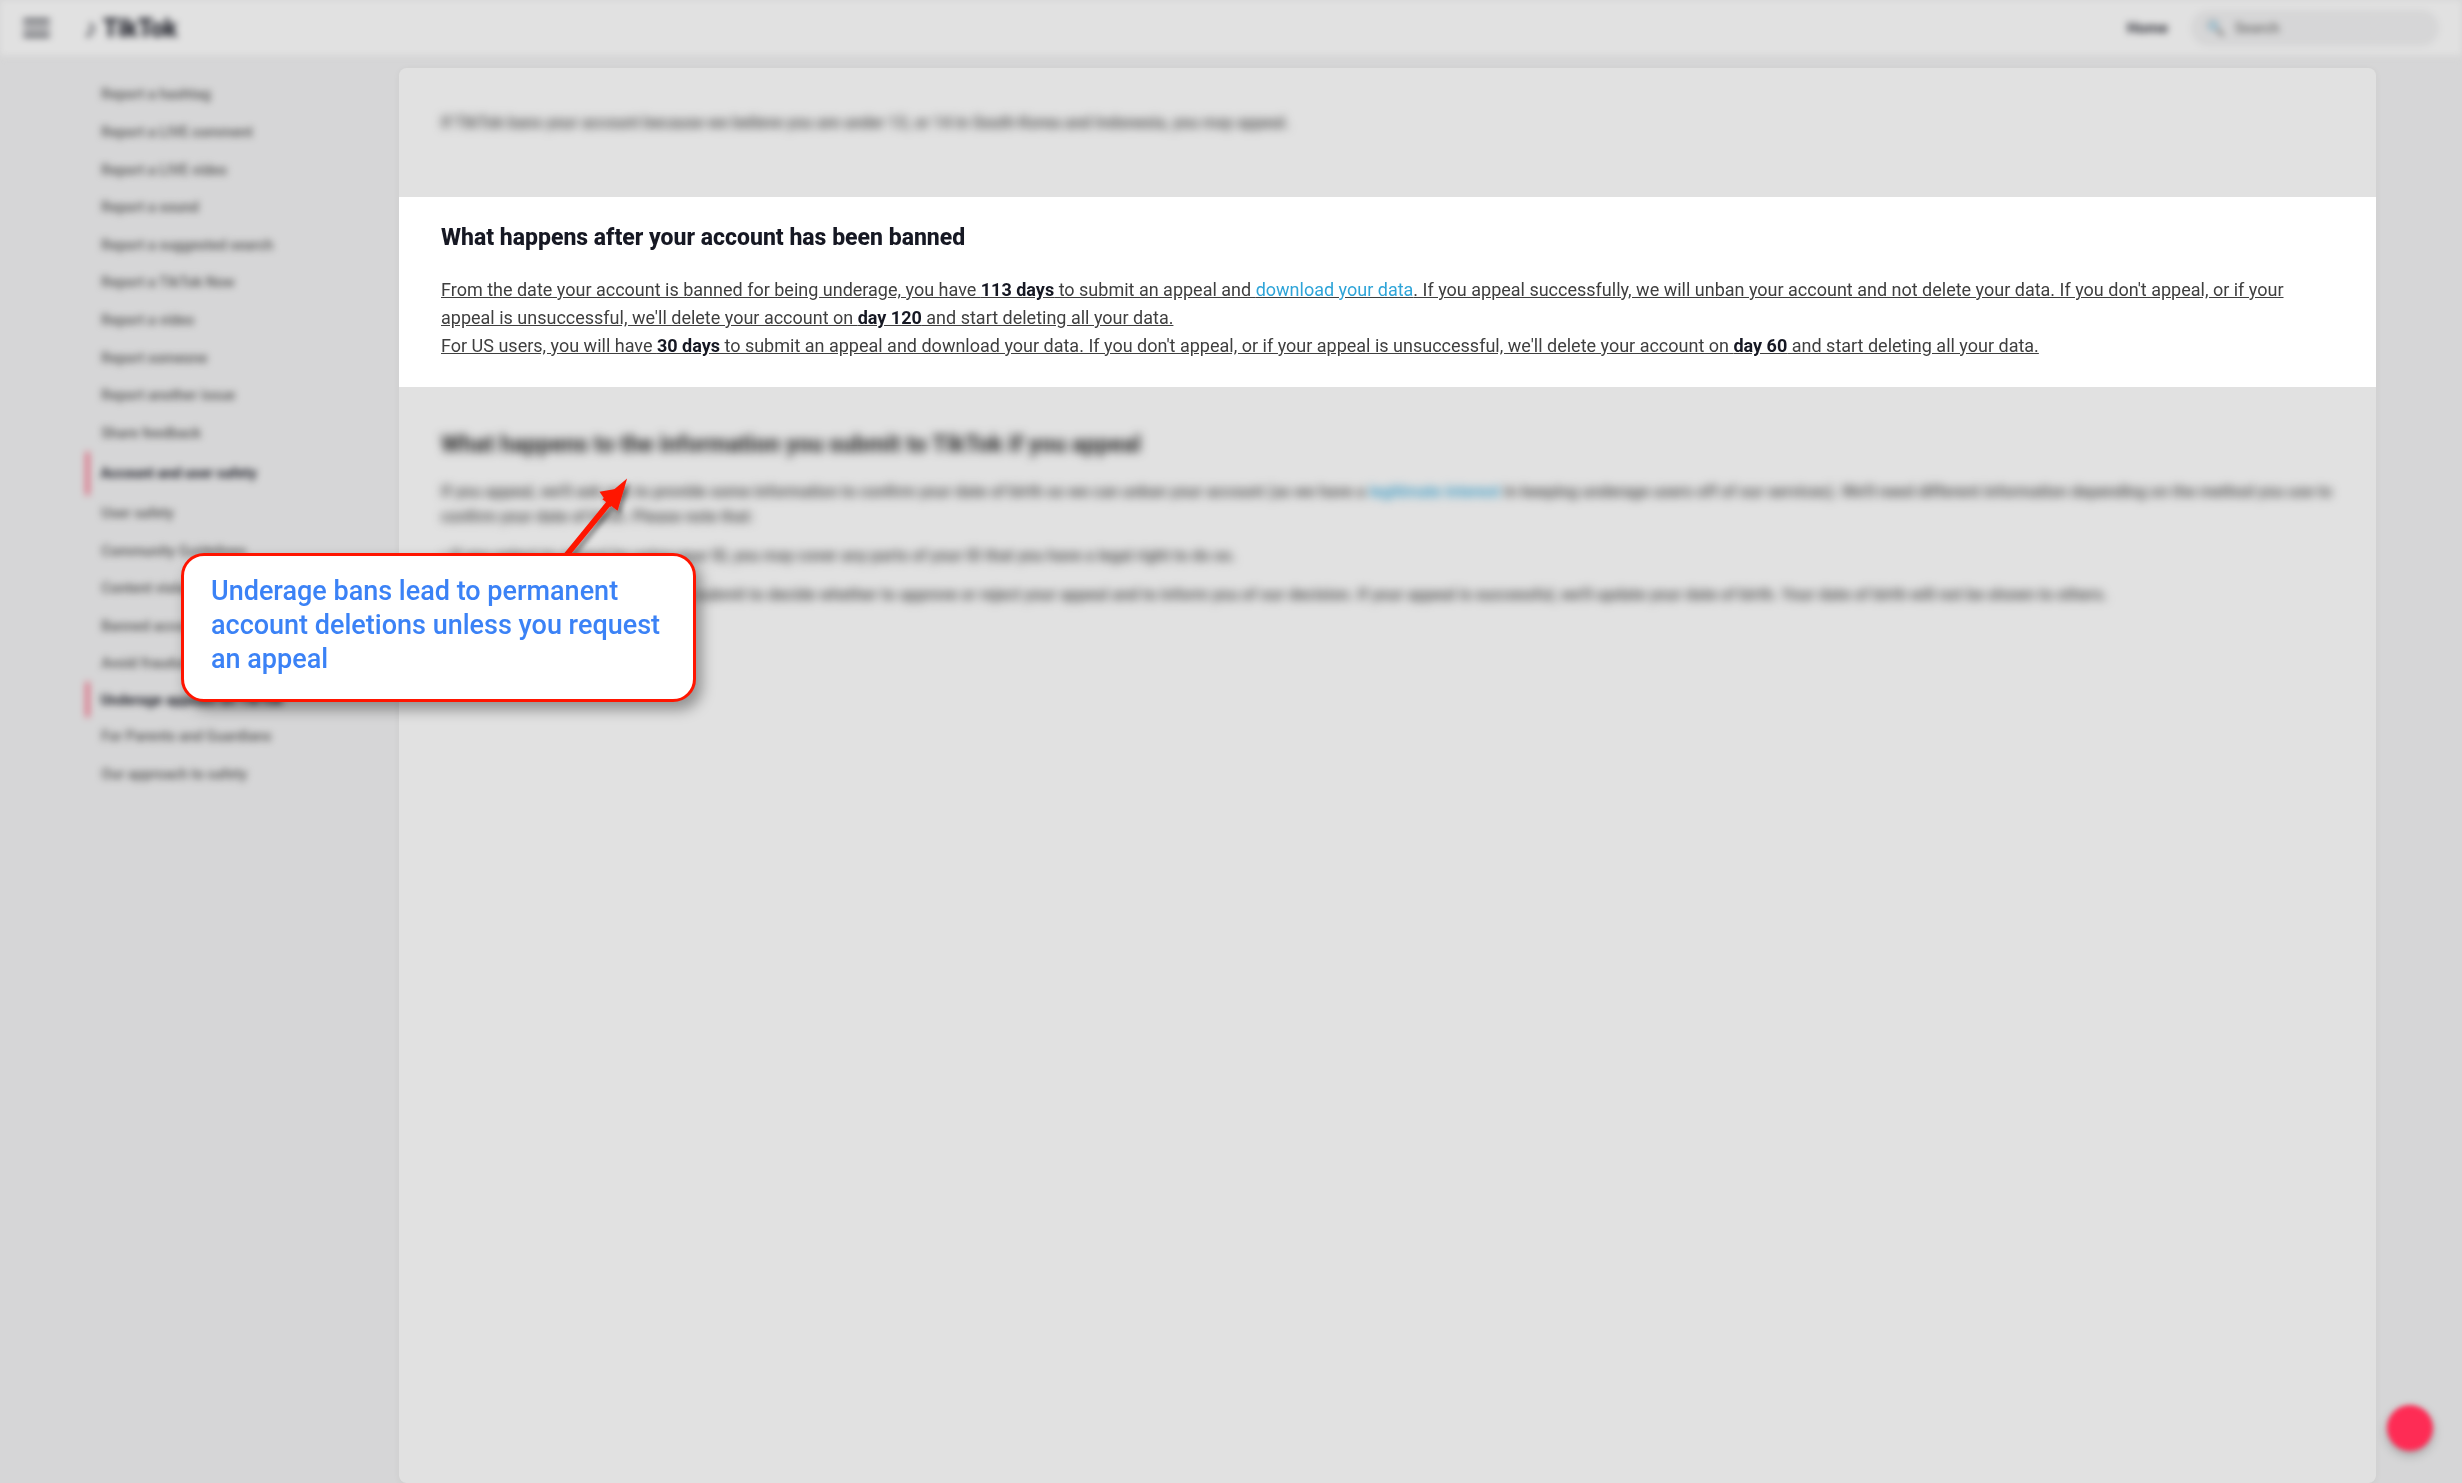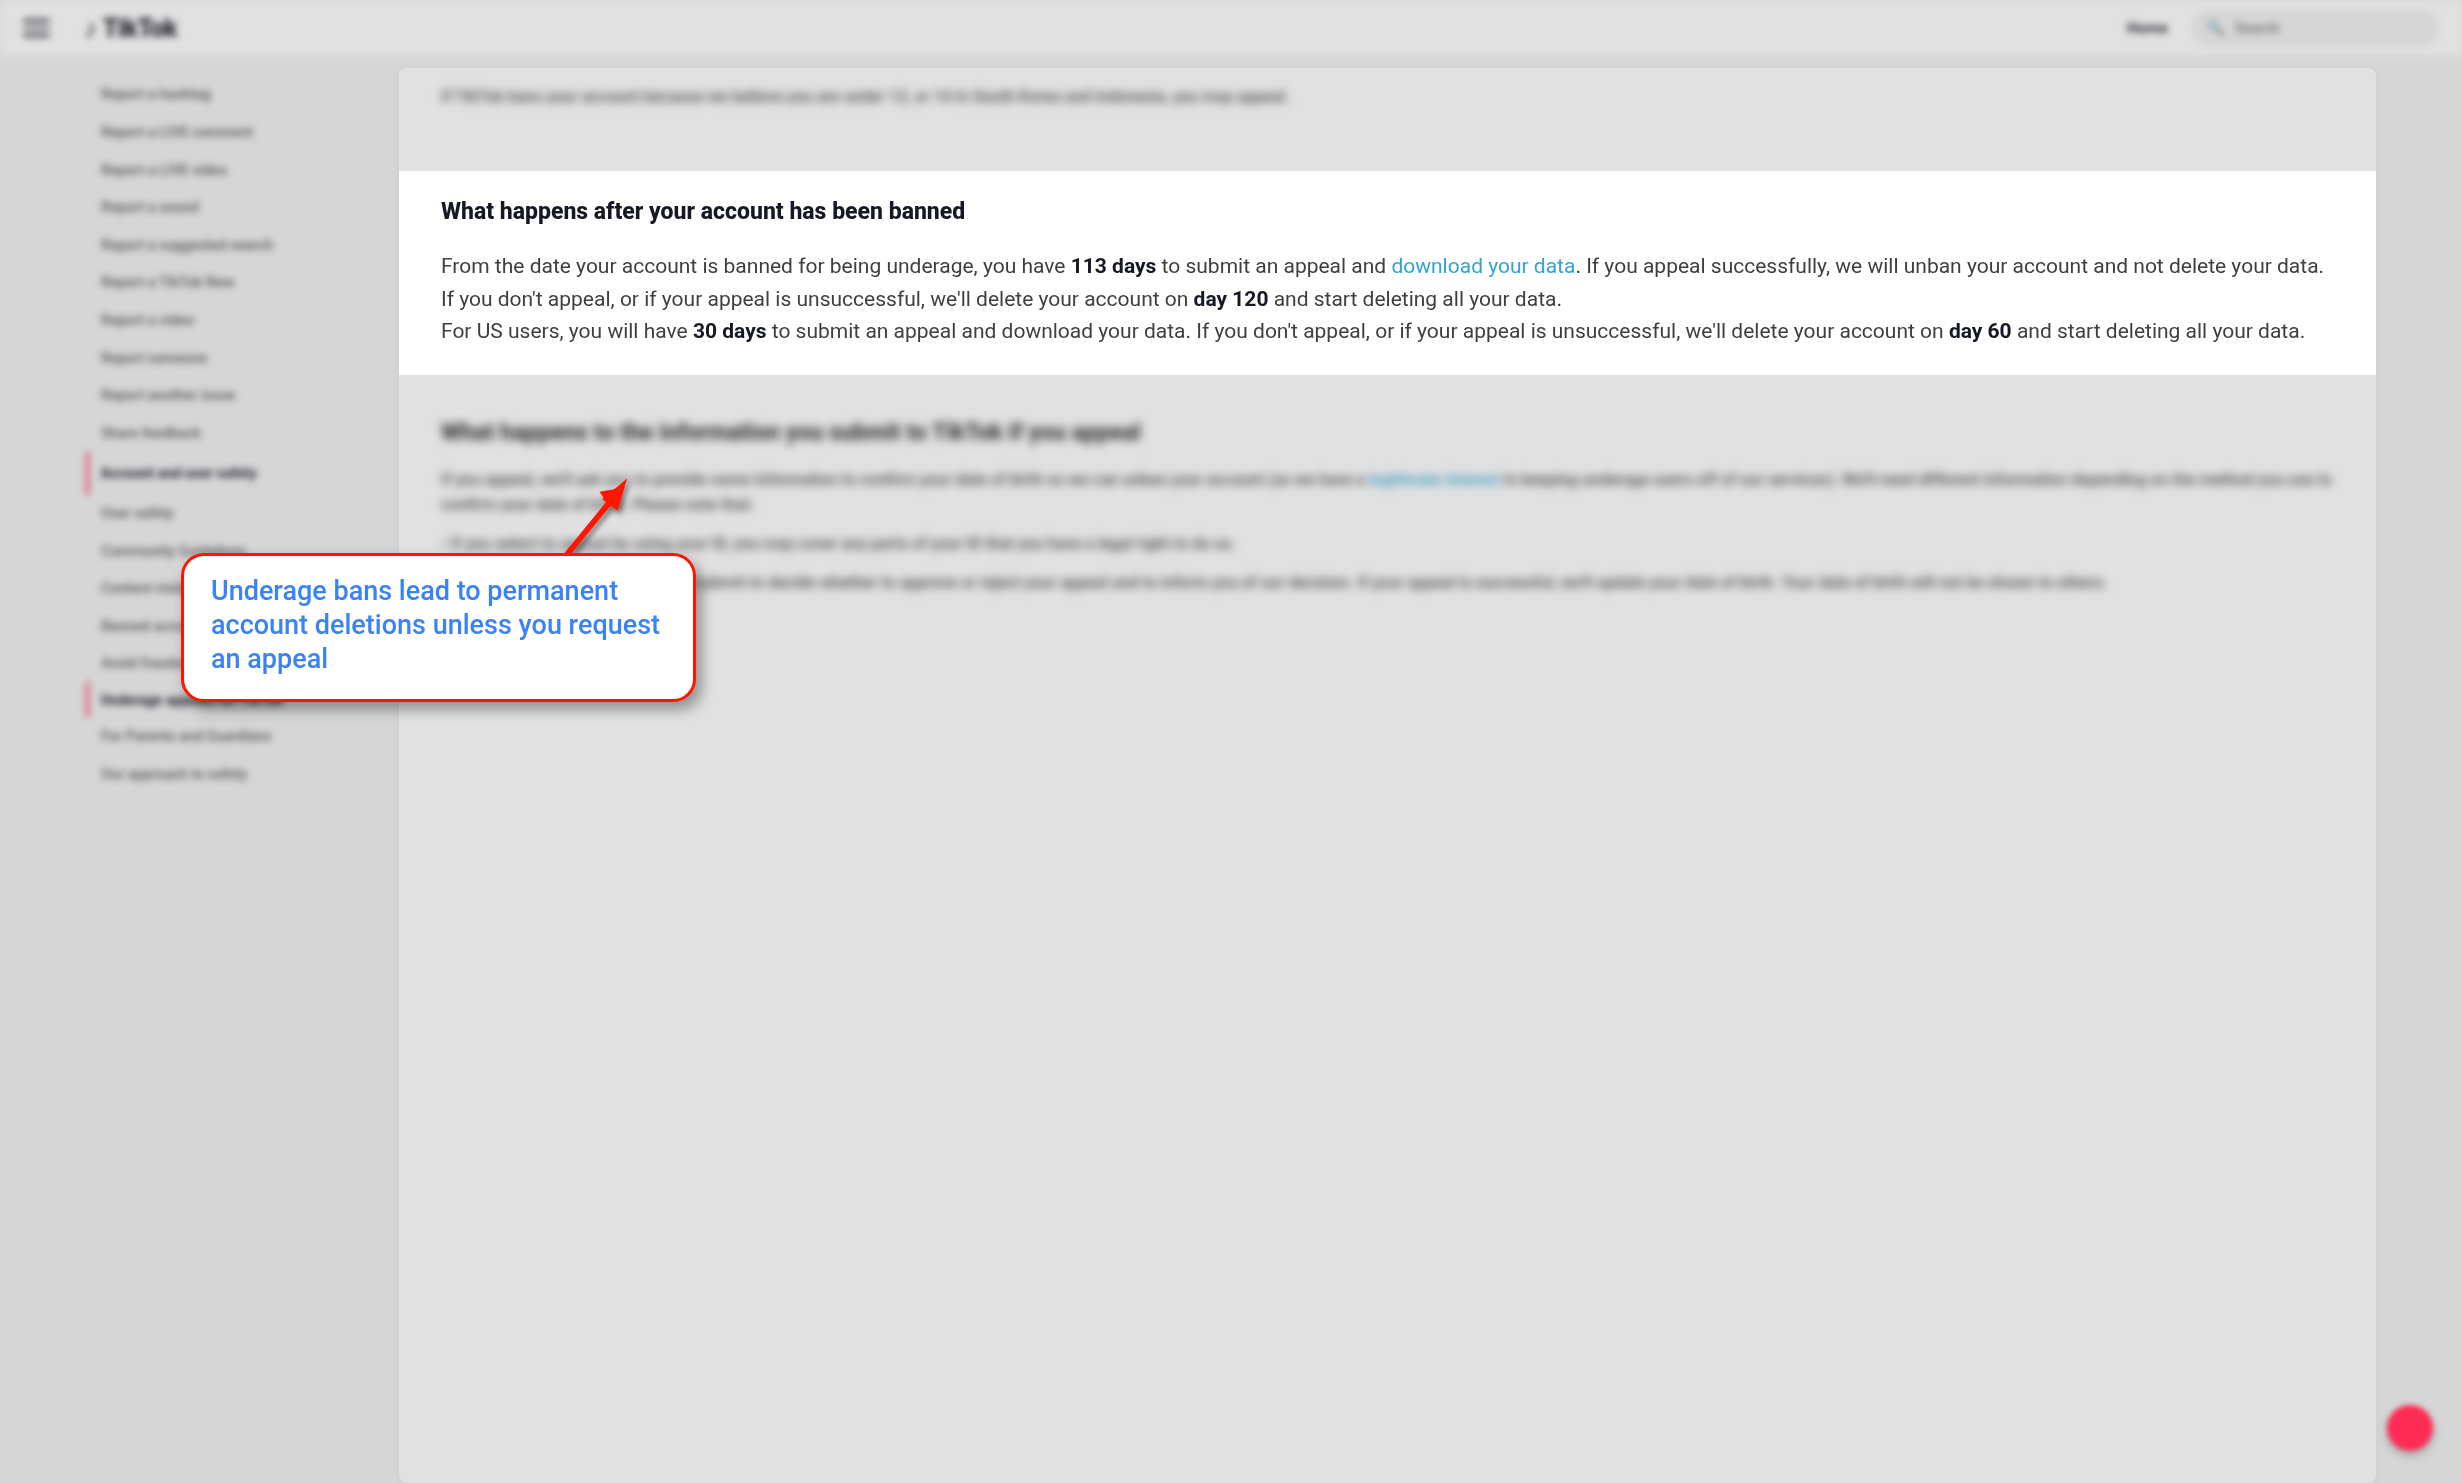--- a/index.html
+++ b/index.html
@@ -77,41 +77,42 @@
     color:#161823;
     padding: 9.5px 0 9.5px 11.4px;
     border-left: 3.8px solid #fe2c55;
   }
 
   .main {
     flex:1;
     background:#fff;
     border-radius: 7.6px;
     box-shadow: 0 1.9px 7.6px rgba(0,0,0,.05);
-    padding: 16px 42px;
+    padding: 42px 42px;
     position: relative;
     overflow:hidden;
   }
 
   .blurred { filter: blur(4.8px); color:#4a4a4a; }
 
   .intro-para { font-size:16px; line-height:1.6; font-weight:600; margin-bottom: 61px; }
 
   .focus-block {
     padding: 7.6px 0 27px 0;
   }
   .focus-block h2 {
     font-size: 23px;
     font-weight: 800;
     margin-bottom: 25px;
   }
   .focus-body {
-    font-size: 21px;
+    font-size: 18px;
     line-height: 1.55;
     color:#3f3f3f;
+    text-decoration:underline;
   }
   .focus-body a { color:#2ea4d8; text-decoration:none; }
   .focus-body strong { color:#161823; font-weight:700; }
 
   .after-block { margin-top: 44px; filter: blur(4.8px); }
   .after-block h2 { font-size:23px; font-weight:800; margin-bottom:21px; color:#222; }
   .after-block p { font-size:16px; line-height:1.6; font-weight:600; color:#4a4a4a; margin-bottom:13.4px; }
   .after-block .fake-link { color:#2ea4d8; }
 
   

